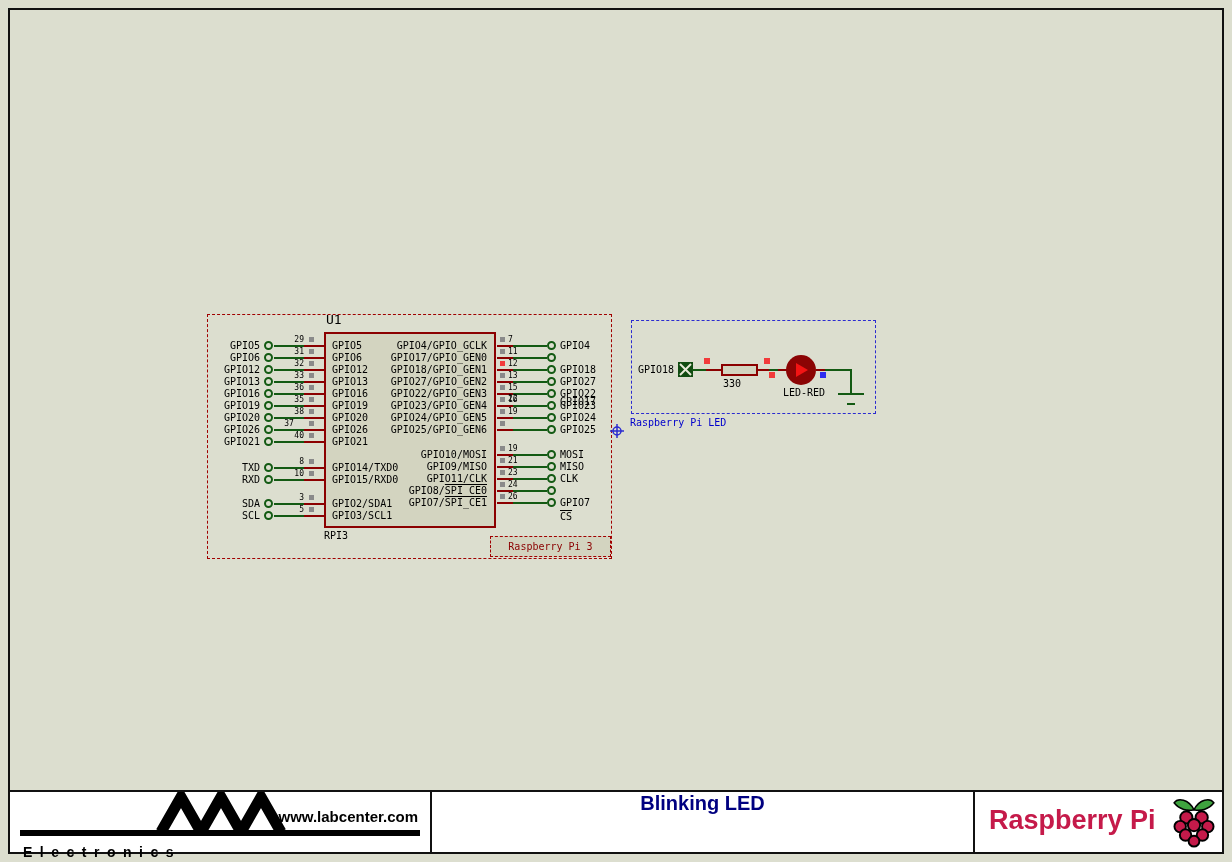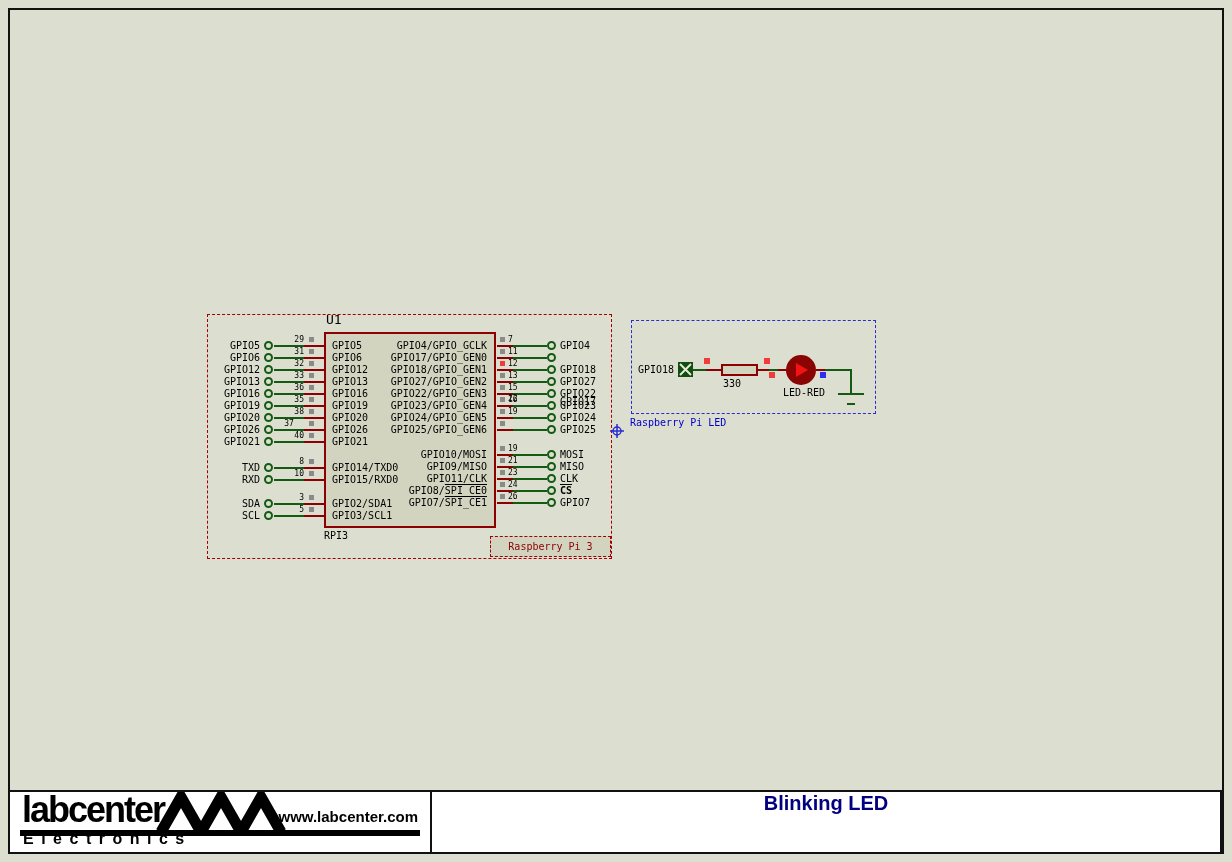--- a/index.html
+++ b/index.html
@@ -47,22 +47,22 @@
   .tb-title{flex:1;border-left:2px solid #111;border-right:2px solid #111;
     display:flex;justify-content:center;align-items:flex-start;box-sizing:border-box;
     font-family:"Liberation Sans",sans-serif;font-weight:bold;font-size:20px;color:#000080}
   .tb-project{width:247px}
   .lc-name{position:absolute;left:12px;top:-3px;font-family:"Liberation Sans",sans-serif;
     font-weight:900;font-size:36px;letter-spacing:-2px;color:#000}
   .lc-bar{position:absolute;left:10px;top:38px;width:400px;height:6px;background:#000}
   .lc-zig{position:absolute;left:145px;top:0}
   .lc-www{position:absolute;right:12px;top:16px;font-family:"Liberation Sans",sans-serif;
     font-weight:bold;font-size:15px;color:#000}
-  .lc-elec{position:absolute;left:13px;top:38px;font-family:"Liberation Sans",sans-serif;
-    font-weight:bold;font-size:16px;letter-spacing:7.5px;color:#000;white-space:nowrap}
+  .lc-elec{position:absolute;left:13px;top:52px;font-family:"Liberation Sans",sans-serif;
+    font-weight:bold;font-size:14px;letter-spacing:7.5px;color:#000;white-space:nowrap}
   .proj-name{position:absolute;left:14px;top:13px;font-family:"Liberation Sans",sans-serif;
     font-weight:bold;font-size:27px;color:#c51a4a;white-space:nowrap}
   .berry{position:absolute;right:5px;top:3px}
 </style>
 </head>
 <body>
 
 <div class="abs sheet-border"></div>
 
 <div id="schematic" class="abs" style="left:0;top:0;width:1232px;height:790px">
@@ -242,21 +242,21 @@
       <div class="abs wire-r" style="left: 497px; top: 478px; width: 16px;"></div>
       <div class="abs wire-g" style="left: 513px; top: 478px; width: 34px;"></div>
       <div class="abs term-circ" style="left: 547px; top: 474px;"></div>
       <div class="abs pin-label" style="left: 560px; top: 473px;">CLK</div>
       <div class="abs pin-label r" style="left: 330px; top: 485px; width: 157px;">GPIO8/<span class="ovl">SPI_CE0</span></div>
       <div class="abs sq" style="left: 500px; top: 482px; background: rgb(138, 138, 138);"></div>
       <div class="abs num" style="left: 508px; top: 480px; width: 22px;">24</div>
       <div class="abs wire-r" style="left: 497px; top: 490px; width: 16px;"></div>
       <div class="abs wire-g" style="left: 513px; top: 490px; width: 34px;"></div>
       <div class="abs term-circ" style="left: 547px; top: 486px;"></div>
-      <div class="abs pin-label" style="left: 560px; top: 485px; font-weight: bold;"><span class="ovl">CS</span></div>
+      <div class="abs pin-label" style="left: 560px; top: 511px;"><span class="ovl">CS</span></div>
       <div class="abs pin-label r" style="left: 330px; top: 497px; width: 157px;">GPIO7/<span class="ovl">SPI_CE1</span></div>
       <div class="abs sq" style="left: 500px; top: 494px; background: rgb(138, 138, 138);"></div>
       <div class="abs num" style="left: 508px; top: 492px; width: 22px;">26</div>
       <div class="abs wire-r" style="left: 497px; top: 502px; width: 16px;"></div>
       <div class="abs wire-g" style="left: 513px; top: 502px; width: 34px;"></div>
       <div class="abs term-circ" style="left: 547px; top: 498px;"></div>
       <div class="abs pin-label" style="left: 560px; top: 497px;">GPIO7</div>
     </div>
 
   <div class="abs led-rect"></div>
@@ -300,24 +300,40 @@
   <svg class="abs" style="left:610px;top:424px" width="14" height="14" viewBox="0 0 14 14">
     <circle cx="7" cy="7" r="4" fill="none" stroke="#2b2bd0" stroke-width="1.5"></circle>
     <line x1="0" y1="7" x2="14" y2="7" stroke="#2b2bd0" stroke-width="1.5"></line>
     <line x1="7" y1="0" x2="7" y2="14" stroke="#2b2bd0" stroke-width="1.5"></line>
   </svg>
   <div class="abs annot" style="left:630px;top:417px">Raspberry Pi LED</div>
 </div>
 
 <div class="abs titleblock">
   <div class="tb-cell tb-logo">
-    <div class="lc-name">labcenter</div>
     <div class="lc-bar"></div>
     <svg class="lc-zig" width="135" height="42" viewBox="0 0 135 42">
       <polyline points="6,40 26,5 46,40 66,5 86,40 106,5 126,40" fill="none" stroke="#000" stroke-width="11"></polyline>
     </svg>
     <div class="lc-www">www.labcenter.com</div>
     <div class="lc-elec">Electronics</div>
   </div>
   <div class="tb-cell tb-title">
     <span>Blinking LED</span>
   </div>
+  <div class="tb-cell tb-project">
+    <div class="proj-name">Raspberry Pi</div>
+    <svg class="berry" width="46" height="54" viewBox="0 0 60 66">
+      <path d="M30 17 C 23 3, 9 1, 4 8 C 11 17, 22 19, 30 17 Z" fill="#3fa33f" stroke="#000" stroke-width="2"></path>
+      <path d="M30 17 C 37 3, 51 1, 56 8 C 49 17, 38 19, 30 17 Z" fill="#3fa33f" stroke="#000" stroke-width="2"></path>
+      <g fill="#c51a4a" stroke="#000" stroke-width="2.5">
+        <circle cx="20" cy="27" r="8"></circle>
+        <circle cx="40" cy="27" r="8"></circle>
+        <circle cx="12" cy="39" r="7.5"></circle>
+        <circle cx="48" cy="39" r="7.5"></circle>
+        <circle cx="30" cy="37" r="8"></circle>
+        <circle cx="19" cy="50" r="7.5"></circle>
+        <circle cx="41" cy="50" r="7.5"></circle>
+        <circle cx="30" cy="58" r="7"></circle>
+      </g>
+    </svg>
+  </div>
 </div>
 
 </body></html>

